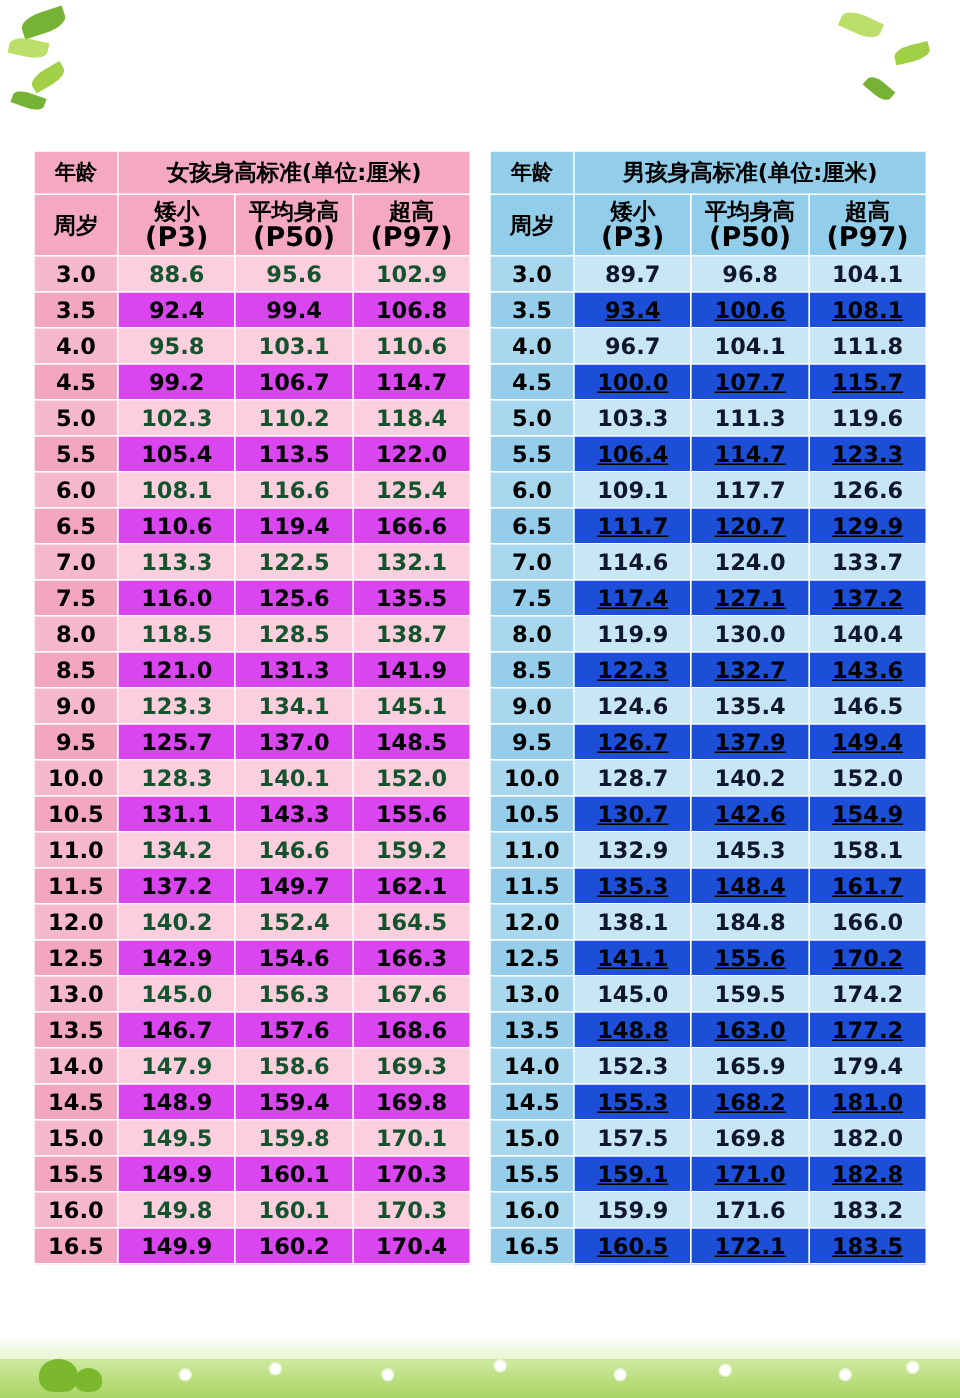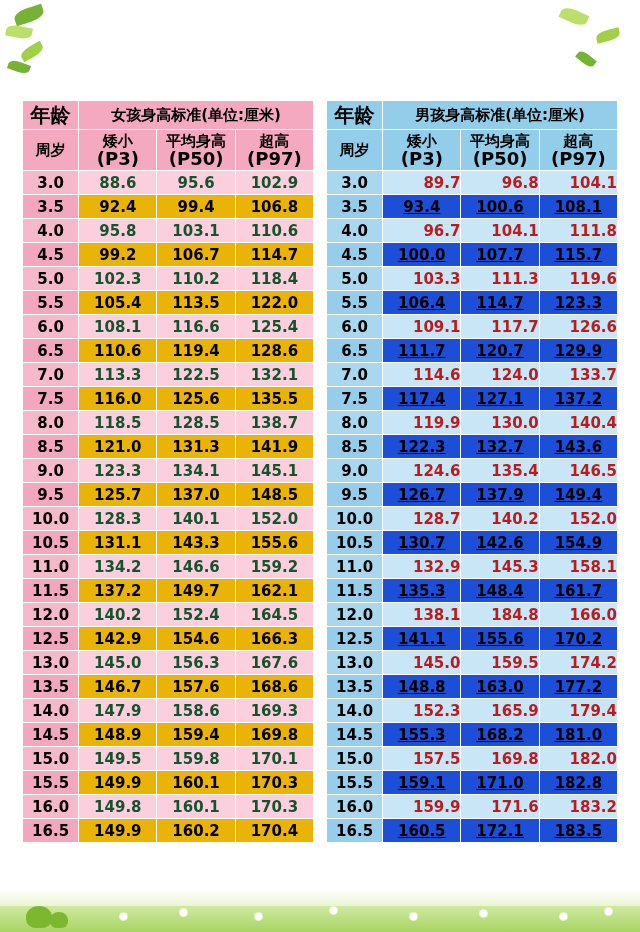--- a/index.html
+++ b/index.html
@@ -63,35 +63,35 @@
     border: 1px solid #ffffff;
     text-align: center;
     font-weight: bold;
     font-family: "DejaVu Sans", sans-serif;
     padding: 0;
   }
 
   
   .tbl-girls .hdr      { background: #f4a9c0; color: #000; }
   .tbl-girls .row-a    { background: #fbcfdd; color: #14532d; }
-  .tbl-girls .row-b    { background: #eab308; color: #000; }
+  .tbl-girls .row-b    { background: #d946ef; color: #000; }
   .tbl-girls .age-a    { background: #f6b8cb; color: #000; }
   .tbl-girls .age-b    { background: #f3a7bf; color: #000; }
 
   
   .tbl-boys .hdr       { background: #92cdea; color: #000; }
-  .tbl-boys .row-a     { background: #c9e6f6; color: #b91c1c; text-align: right; }
+  .tbl-boys .row-a     { background: #c9e6f6; color: #0f172a; }
   .tbl-boys .row-b     { background: #1d4ed8; color: #000; text-decoration: underline; }
   .tbl-boys .age-a     { background: #a9d7ee; color: #000; }
   .tbl-boys .age-b     { background: #95cdea; color: #000; }
 
   .h-age {
     width: 56px;
     height: 28px;
-    font-size: 20px;
+    font-size: 14px;
     font-family: Liberation Mono, monospace;
   }
   .h-span {
     height: 28px;
     font-size: 15px;
   }
   .h-sub {
     height: 40px;
     font-size: 15px;
     line-height: 17px;
@@ -225,21 +225,21 @@
           <tr>
             <td class="cell age-a">6.0</td>
             <td class="cell row-a">108.1</td>
             <td class="cell row-a">116.6</td>
             <td class="cell row-a">125.4</td>
           </tr>
           <tr>
             <td class="cell age-b">6.5</td>
             <td class="cell row-b">110.6</td>
             <td class="cell row-b">119.4</td>
-            <td class="cell row-b">128.6</td>
+            <td class="cell row-b">166.6</td>
           </tr>
           <tr>
             <td class="cell age-a">7.0</td>
             <td class="cell row-a">113.3</td>
             <td class="cell row-a">122.5</td>
             <td class="cell row-a">132.1</td>
           </tr>
           <tr>
             <td class="cell age-b">7.5</td>
             <td class="cell row-b">116.0</td>

